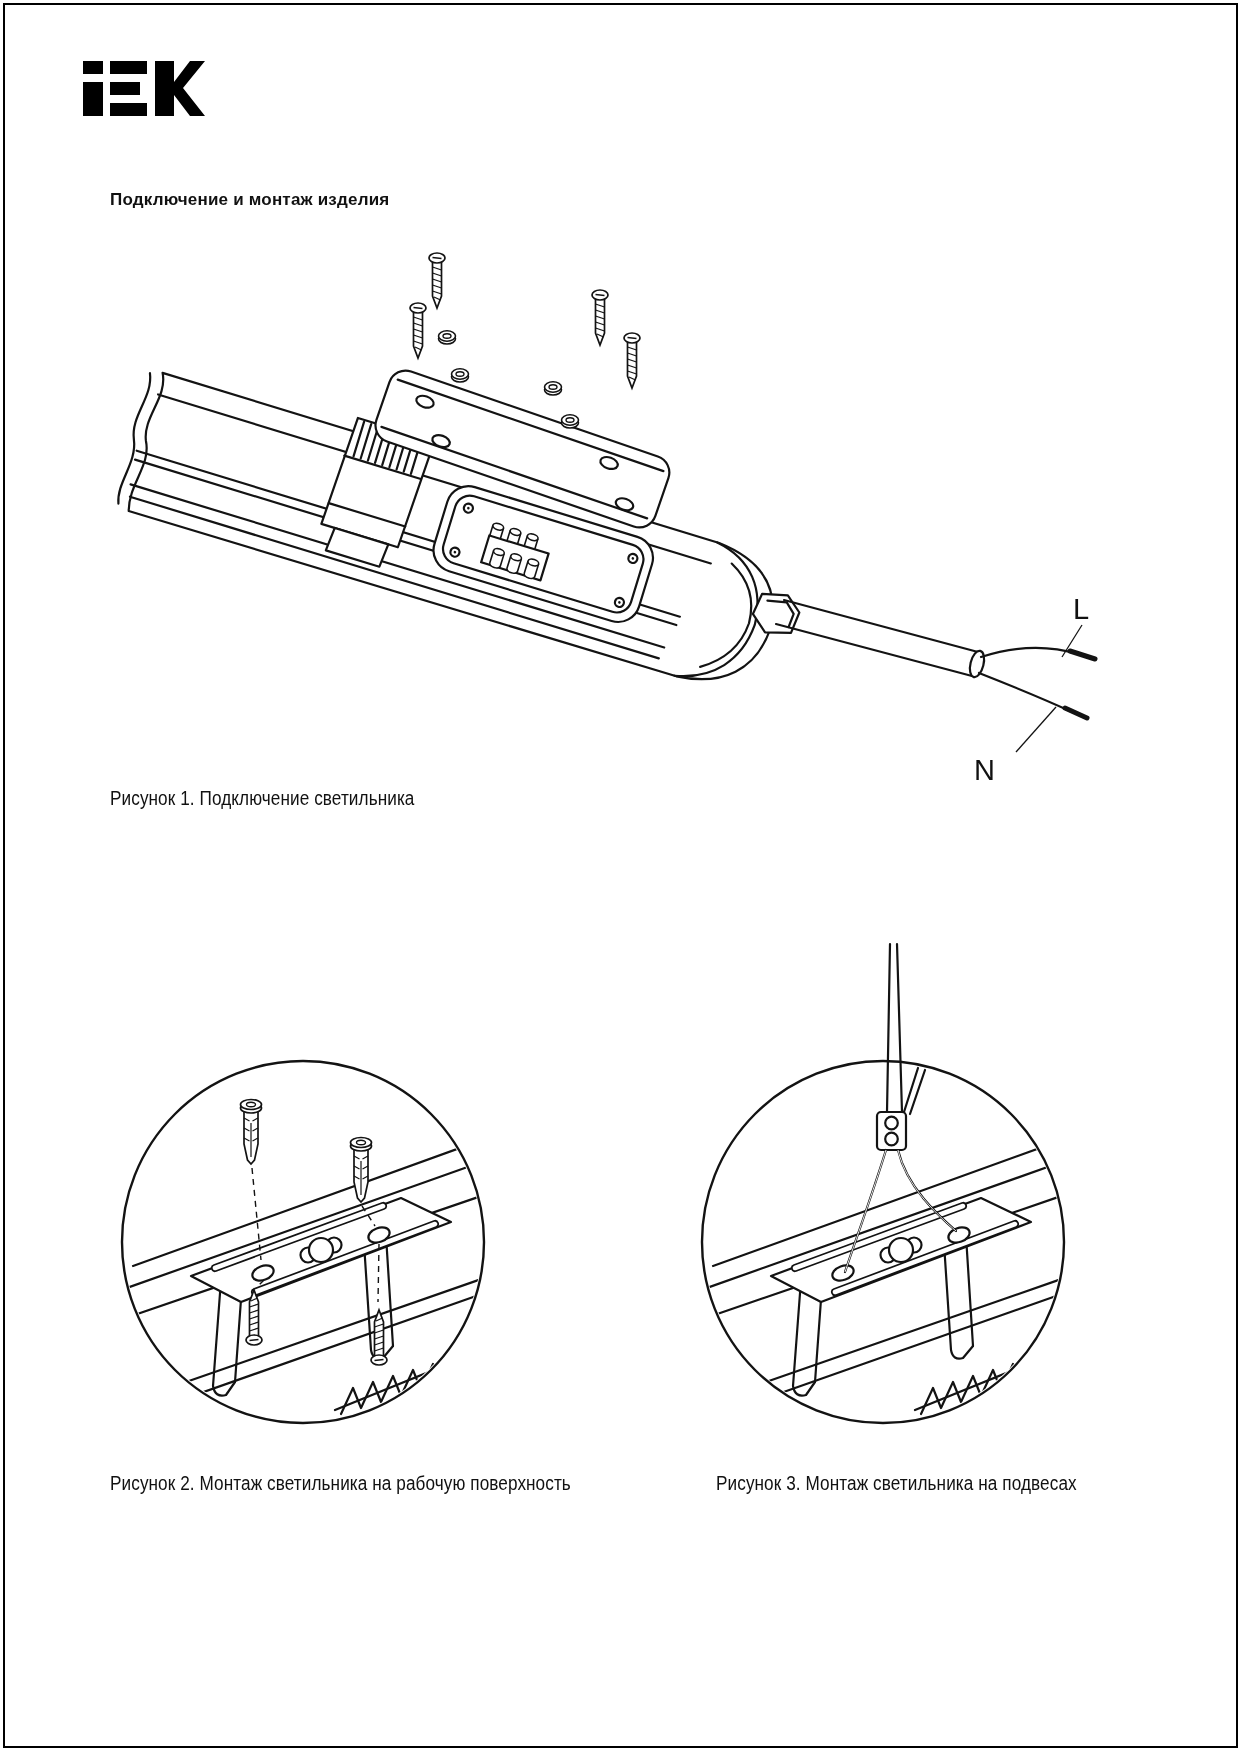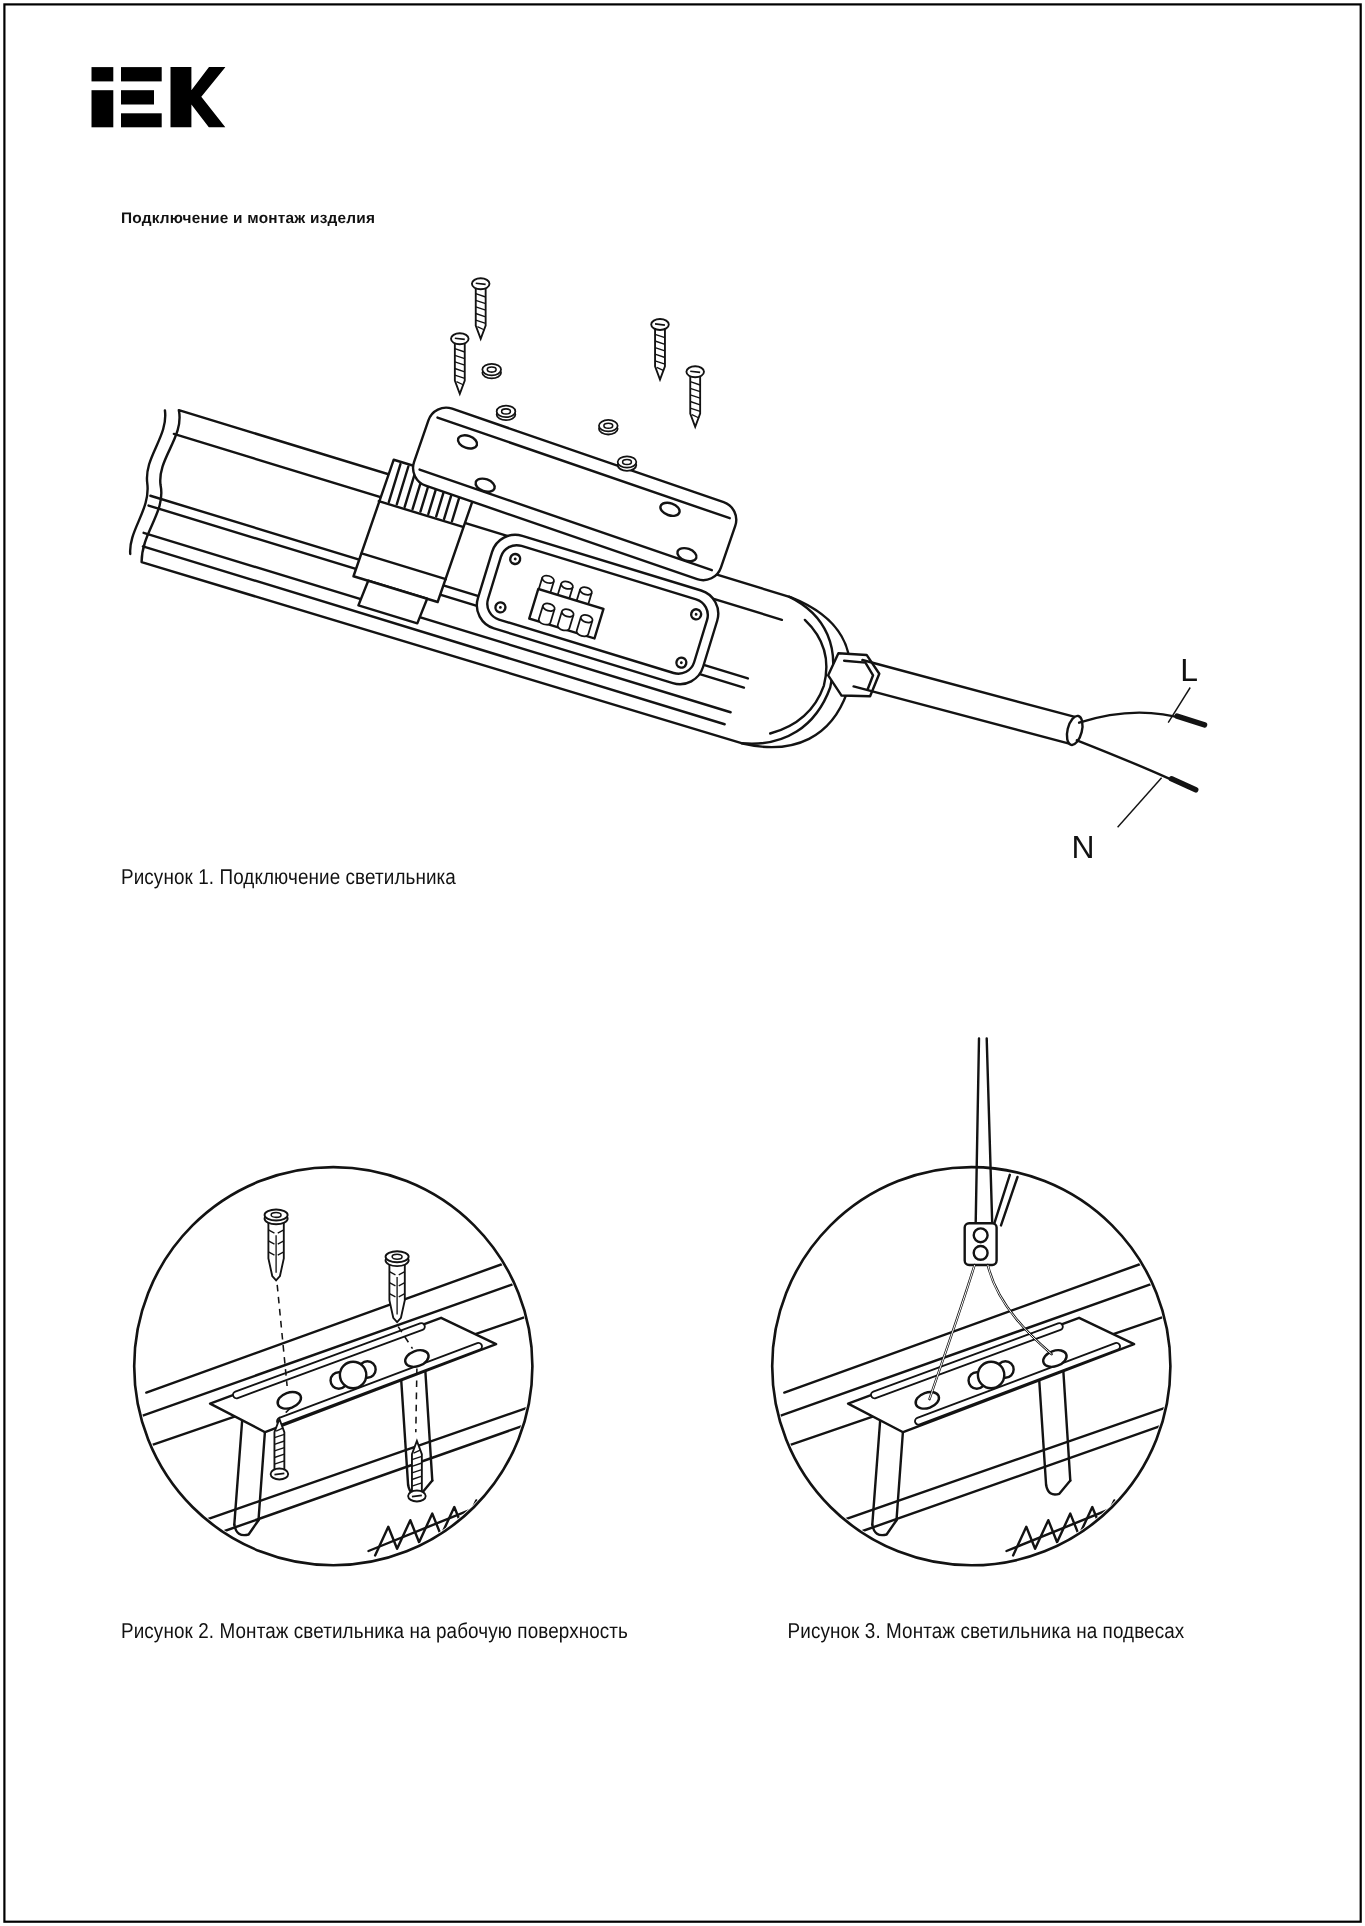--- a/index.html
+++ b/index.html
@@ -1,20 +1,20 @@
 <!DOCTYPE html>
 <html><head>
 <meta charset="utf-8">
 <style>
   html,body{margin:0;padding:0;background:#e8e8e8;}
   .page{position:relative;width:1241px;height:1751px;background:#ffffff;
         font-family:"Liberation Sans",sans-serif;color:#111;overflow:hidden;}
   .frame{position:absolute;inset:3px;border:2px solid #000;pointer-events:none;}
   .abs{position:absolute;}
-  .heading{font-size:14px;font-weight:bold;letter-spacing:.2px;white-space:nowrap;}
+  .heading{font-size:17px;font-weight:bold;letter-spacing:.2px;white-space:nowrap;}
   .caption{font-size:19.5px;white-space:nowrap;transform:scaleX(.88);transform-origin:left center;letter-spacing:.1px;}
   svg .ln{stroke:#131313;stroke-width:2.2;fill:none;stroke-linecap:round;stroke-linejoin:round;}
   svg .fw{fill:#fff;stroke:#131313;stroke-width:2.2;stroke-linejoin:round;}
   svg .dash{stroke:#131313;stroke-width:1.4;fill:none;stroke-dasharray:6 5;}
   svg text.lbl{font-family:"Liberation Sans",sans-serif;font-size:29px;fill:#111;}
 </style>
 </head>
 <body>
 
 <div class="page">

